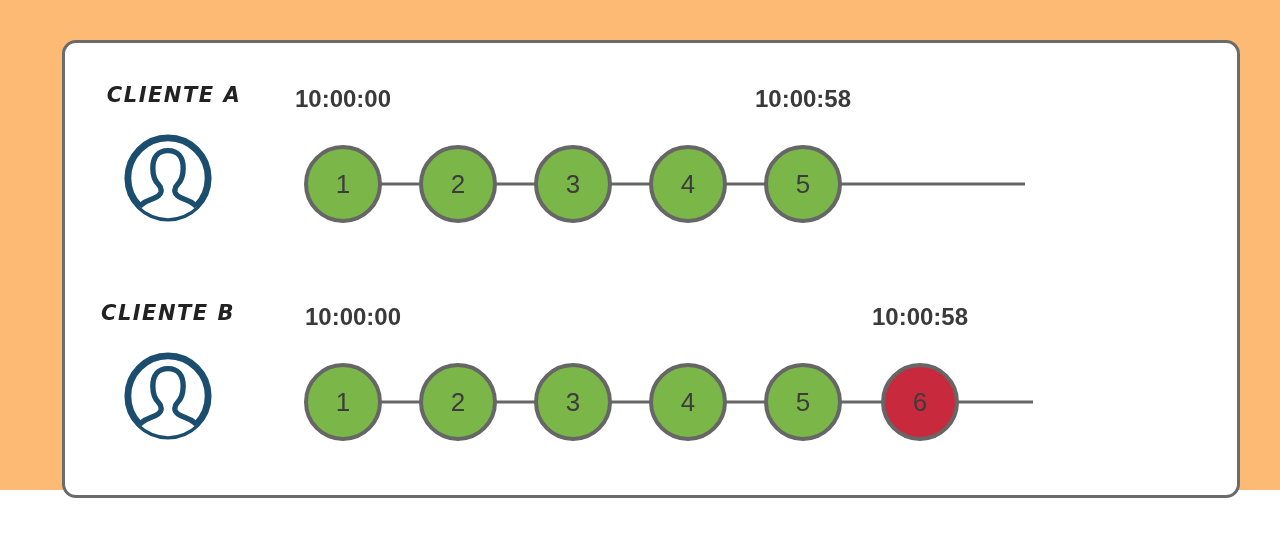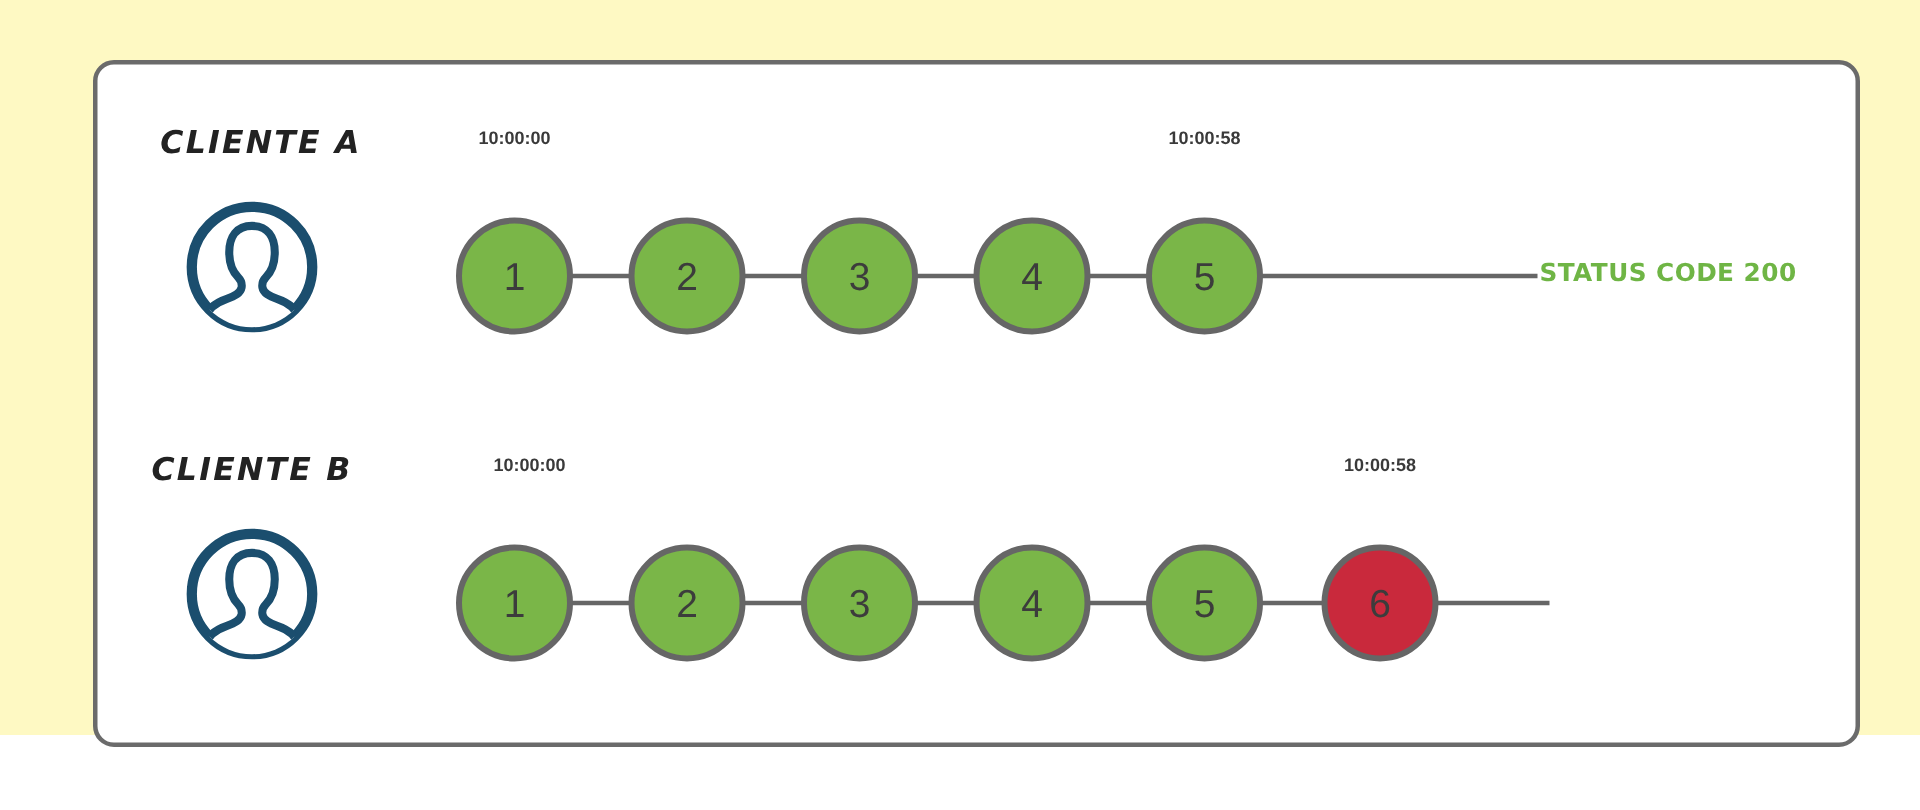--- a/index.html
+++ b/index.html
@@ -9,30 +9,30 @@
     --blocked-text:#d12b38;
     --node-border:#666666;
     --connector:#666666;
     --frame-border:#6b6b6b;
     --avatar:#1b4e6e;
     --text-dark:#3a3a3a;
   }
   *{margin:0;padding:0;box-sizing:border-box;}
   html,body{width:1280px;height:540px;background:#ffffff;overflow:hidden;
     font-family:"Liberation Sans", sans-serif;}
-  .canvas{position:relative;width:1280px;height:490px;background:#fef9c3;}
+  .canvas{position:relative;width:1280px;height:490px;background:#fdba74;}
   .frame{position:absolute;left:62px;top:40px;width:1178px;height:458px;
     border:3px solid var(--frame-border);border-radius:14px;background:#fff;}
   .client-label{position:absolute;transform:translateX(-50%);
     font-family:"DejaVu Sans", sans-serif;
     font-weight:700;font-style:italic;font-size:21px;letter-spacing:1.5px;
     color:#222222;white-space:nowrap;}
   .avatar{position:absolute;width:94px;height:94px;}
   .timestamp{position:absolute;transform:translateX(-50%);
-    font-weight:700;font-size:12px;color:var(--text-dark);white-space:nowrap;}
+    font-weight:700;font-size:24px;color:var(--text-dark);white-space:nowrap;}
   .track{position:absolute;height:3px;background:var(--connector);
     transform:translateY(-50%);}
   .step{position:absolute;width:78px;height:78px;border-radius:50%;
     border:4px solid var(--node-border);transform:translate(-50%,-50%);
     display:flex;align-items:center;justify-content:center;
     font-size:26px;font-weight:400;color:#3c3c3c;}
   .step.ok{background:var(--ok);}
   .step.blocked{background:var(--blocked);}
   .status{position:absolute;transform:translate(-50%,-50%);text-align:center;
     font-family:"DejaVu Sans", sans-serif;font-weight:700;white-space:nowrap;
@@ -82,21 +82,20 @@
         <span>3</span>
       </div>
     <div class="step ok" style="left:623px;top:141px;">
         <span>4</span>
       </div>
     <div class="step ok" style="left:738px;top:141px;">
         <span>5</span>
       </div>
 
     <div class="status ok" style="left:1047px;top:139px;">
-      <div class="code">STATUS CODE 200</div>
     </div>
 
     <div class="client-label" style="left:103px;top:258px;text-align:center;">CLIENTE B</div>
 
     <svg class="avatar" style="left:56px;top:306px;" viewBox="0 0 96 96" aria-hidden="true">
       <defs>
           <clipPath id="avclipB">
             <circle cx="48" cy="48" r="41"></circle>
           </clipPath>
         </defs>

